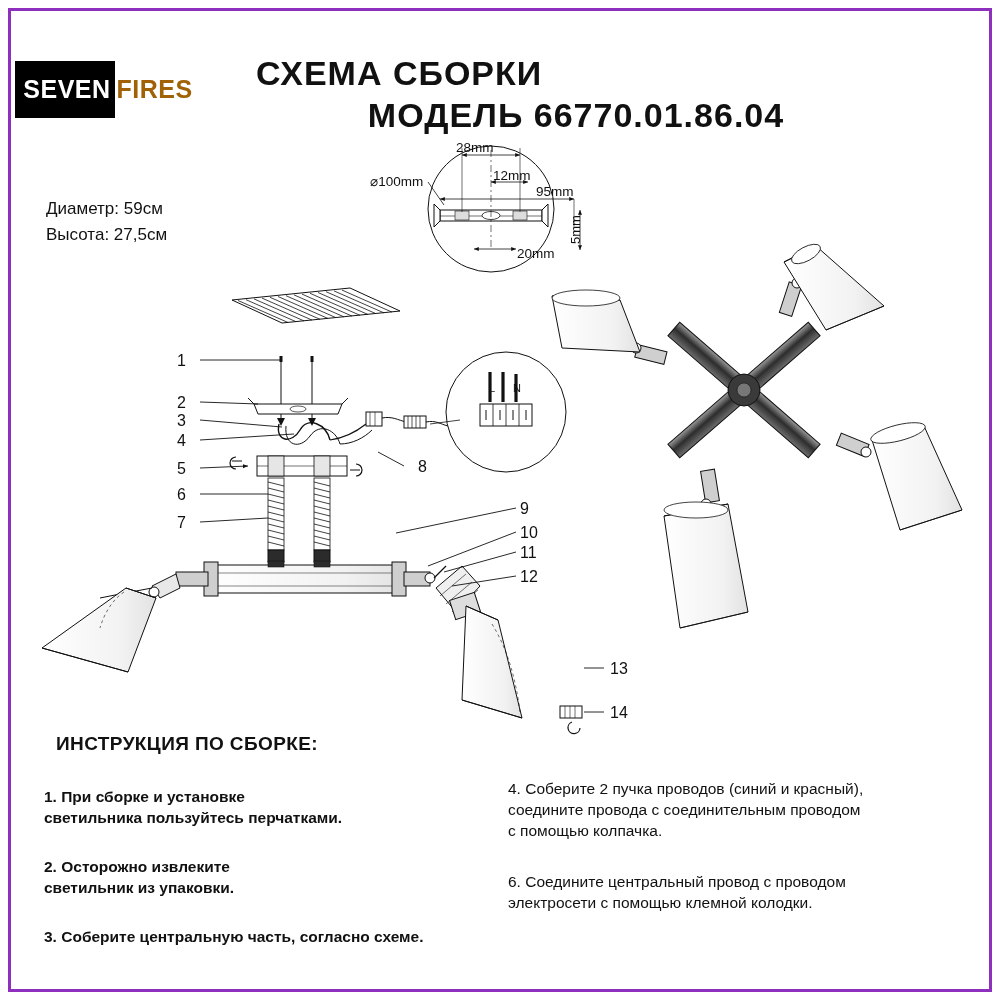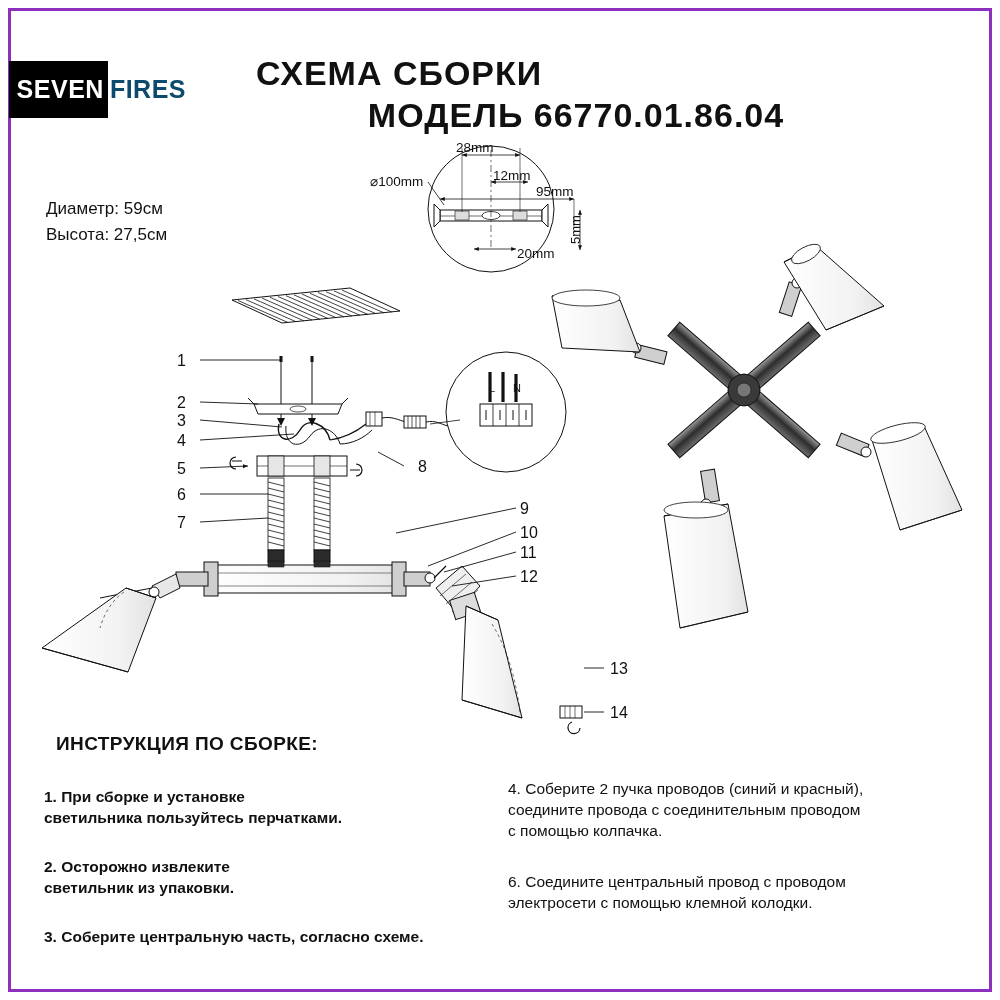--- a/index.html
+++ b/index.html
@@ -35,33 +35,33 @@
   
   .logo-box {
     position: absolute;
     left: 22px;
     top: 62px;
     width: 172px;
     height: 54px;
     background: #ffffff;
     display: flex;
     align-items: center;
-    justify-content: flex-end;
+    justify-content: center;
   }
   .logo-seven {
     background: #000000;
     color: #ffffff;
     font-weight: bold;
     font-size: 25px;
     letter-spacing: 0.5px;
     padding: 14px 4px 14px 8px;
   }
   .logo-fires {
     background: #ffffff;
-    color: #0c4a6e;
+    color: #a16207;
     font-weight: bold;
     font-size: 25px;
     letter-spacing: 0.5px;
     padding: 14px 8px 14px 2px;
     border: 0;
   }
   .logo-wrap {
     display: inline-flex;
     align-items: stretch;
     outline: 0;

